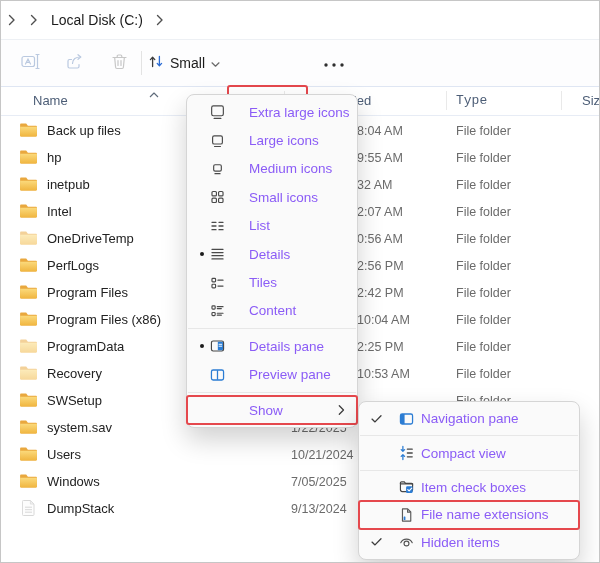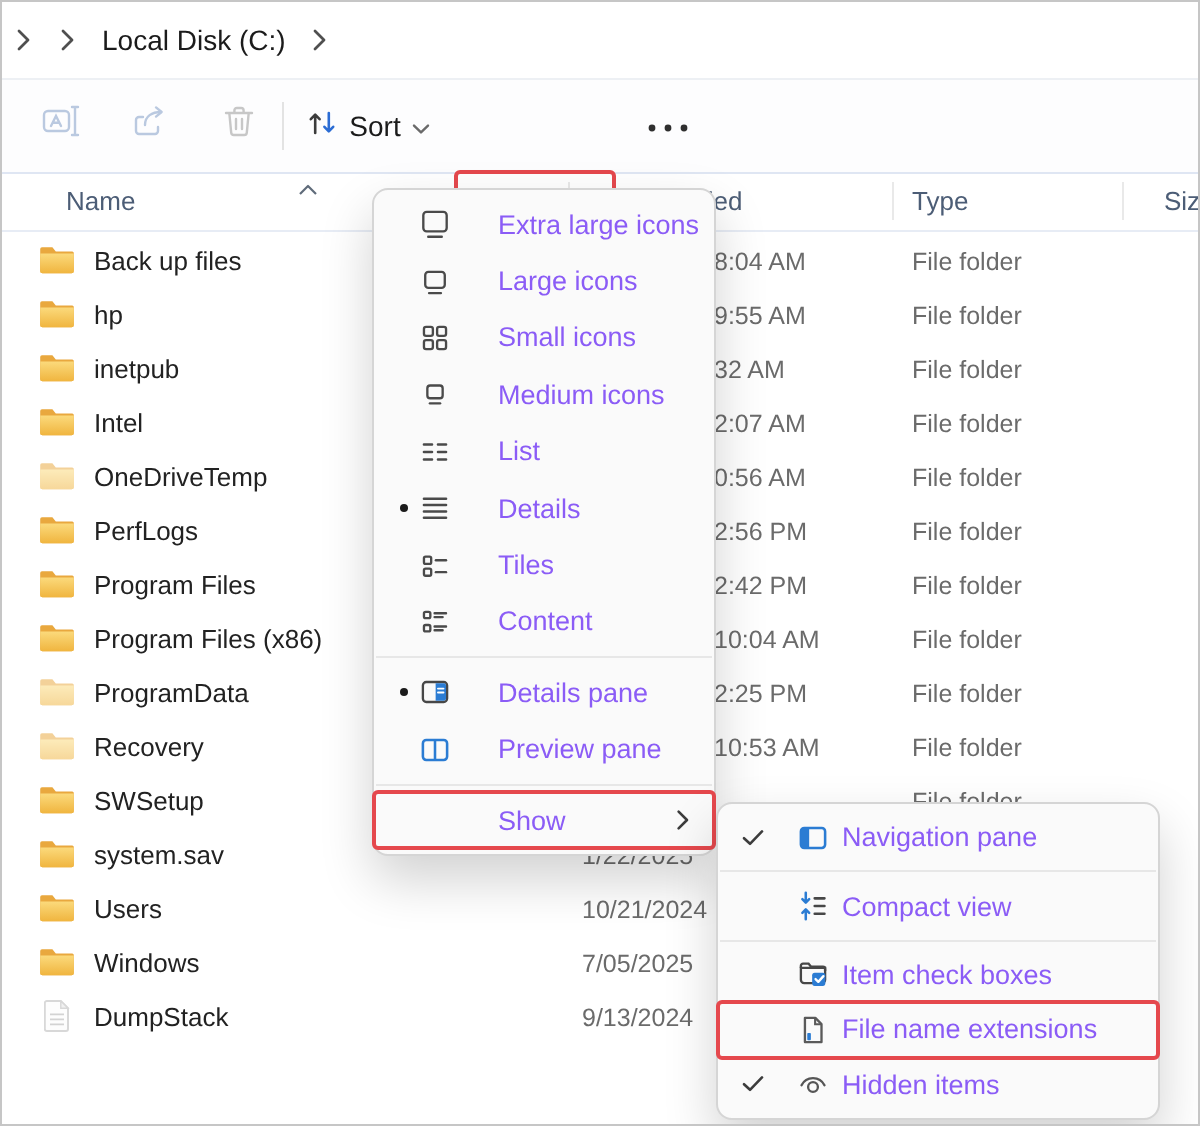--- a/index.html
+++ b/index.html
@@ -20,21 +20,21 @@
   .tb-trash{left:103px;width:30px;}
   .tb-div{position:absolute;left:140px;top:11px;width:1px;height:24px;background:#e3e3e3;}
   .tb-sort{left:150px;width:66px;gap:6px;font-size:14px;color:#1b1b1b;}
   .tb-more{left:316px;width:34px;}
   .viewbox{position:absolute;left:226px;top:45px;width:81px;height:33px;box-sizing:border-box;border:2px solid #e5484d;border-radius:3px;display:flex;align-items:center;justify-content:center;gap:6px;font-size:14px;color:#1b1b1b;z-index:3;}
   
   .header{position:absolute;top:85px;left:0;right:0;height:29px;border-bottom:1px solid #e7ecf5;font-size:13px;color:#4c5d76;}
   .hname{position:absolute;left:32px;top:7px;}
   .hsort{position:absolute;left:148px;top:0px;}
   .hdate{position:absolute;left:290px;top:7px;}
-  .htype{position:absolute;left:455px;top:7px;}
+  .htype{position:absolute;left:455px;top:7px;font-family:Liberation Mono, monospace;}
   .hsize{position:absolute;left:581px;top:7px;}
   .hsep{position:absolute;top:5px;width:1px;height:19px;background:#e9e9e9;}
   
   .file-list{position:absolute;top:116px;left:0;right:0;}
   .row{position:relative;height:27px;}
   .row .ric{position:absolute;left:19px;top:6px;line-height:0;}
   .row .ric.page{left:21px;top:5px;}
   .row .faded{opacity:.52;}
   .fname{position:absolute;left:46px;top:6px;font-size:13px;color:#222;}
   .fdate{position:absolute;left:290px;top:7px;font-size:12.5px;color:#6b6b6b;white-space:nowrap;}
@@ -114,21 +114,21 @@
     <div class="tb-div"></div>
     <div class="tbtn tb-sort">
       <span><svg width="16" height="15" viewBox="0 0 16 15" fill="none" stroke-linecap="round" stroke-linejoin="round">
             <g stroke="#3c3c3c" stroke-width="1.3">
               <path d="M4.6 12.5v-9M2.4 5.6 4.6 3.3 6.8 5.6"></path>
             </g>
             <g stroke="#2b6cd4" stroke-width="1.3">
               <path d="M11.4 2.5v9M9.2 9.4l2.2 2.3 2.2-2.3"></path>
             </g>
           </svg></span>
-      <span>Sort</span>
+      <span>Small</span>
       <span><svg width="9" height="7" viewBox="0 0 9 7">
             <polyline points="1,1.8 4.5,5.2 8,1.8" fill="none" stroke="#6a6a6a" stroke-width="1.2" stroke-linecap="round" stroke-linejoin="round"></polyline>
           </svg></span>
     </div>
     <div class="viewbox">
       <span><svg width="16" height="14" viewBox="0 0 16 14" stroke="#3a3a3a" stroke-width="1.5" stroke-linecap="round">
             <path d="M1.5 1.8h13M1.5 5.2h13M1.5 8.6h13M1.5 12h13"></path>
           </svg></span>
       <span>View</span>
       <span><svg width="9" height="7" viewBox="0 0 9 7">
@@ -312,37 +312,37 @@
         <span class="mico">
           <span style="line-height:0"><svg width="17" height="17" viewBox="0 0 16 16" fill="none" stroke="#4a4a4a" stroke-width="1.1" stroke-linecap="round">
               <rect x="3.4" y="3.2" width="9.2" height="7.6" rx="1.5"></rect>
               <path d="M5.2 13.2h5.6"></path>
             </svg></span>
         </span>
         <span class="mlabel">Large icons</span>
       </div>
       <div class="mi">
         <span class="mico">
+          <span style="line-height:0"><svg width="17" height="17" viewBox="0 0 16 16" fill="none" stroke="#4a4a4a" stroke-width="1.1" stroke-linecap="round">
+              <rect x="4.4" y="4" width="7.2" height="6" rx="1.3"></rect>
+              <path d="M5.6 12.4h4.8"></path>
+            </svg></span>
+        </span>
+        <span class="mlabel">Medium icons</span>
+      </div>
+      <div class="mi">
+        <span class="mico">
           <span style="line-height:0"><svg width="17" height="17" viewBox="0 0 16 16" fill="none" stroke="#4a4a4a" stroke-width="1.1">
               <rect x="2.8" y="2.8" width="4.2" height="4.2" rx="1"></rect>
               <rect x="9" y="2.8" width="4.2" height="4.2" rx="1"></rect>
               <rect x="2.8" y="9" width="4.2" height="4.2" rx="1"></rect>
               <rect x="9" y="9" width="4.2" height="4.2" rx="1"></rect>
             </svg></span>
         </span>
         <span class="mlabel">Small icons</span>
-      </div>
-      <div class="mi">
-        <span class="mico">
-          <span style="line-height:0"><svg width="17" height="17" viewBox="0 0 16 16" fill="none" stroke="#4a4a4a" stroke-width="1.1" stroke-linecap="round">
-              <rect x="4.4" y="4" width="7.2" height="6" rx="1.3"></rect>
-              <path d="M5.6 12.4h4.8"></path>
-            </svg></span>
-        </span>
-        <span class="mlabel">Medium icons</span>
       </div>
       <div class="mi">
         <span class="mico">
           <span style="line-height:0"><svg width="17" height="17" viewBox="0 0 16 16" stroke="#4a4a4a" stroke-width="1.2" stroke-linecap="round">
               <path d="M2.8 4.5h3.8M9.4 4.5h3.8M2.8 8h3.8M9.4 8h3.8M2.8 11.5h3.8M9.4 11.5h3.8"></path>
             </svg></span>
         </span>
         <span class="mlabel">List</span>
       </div>
       <div class="mi">

